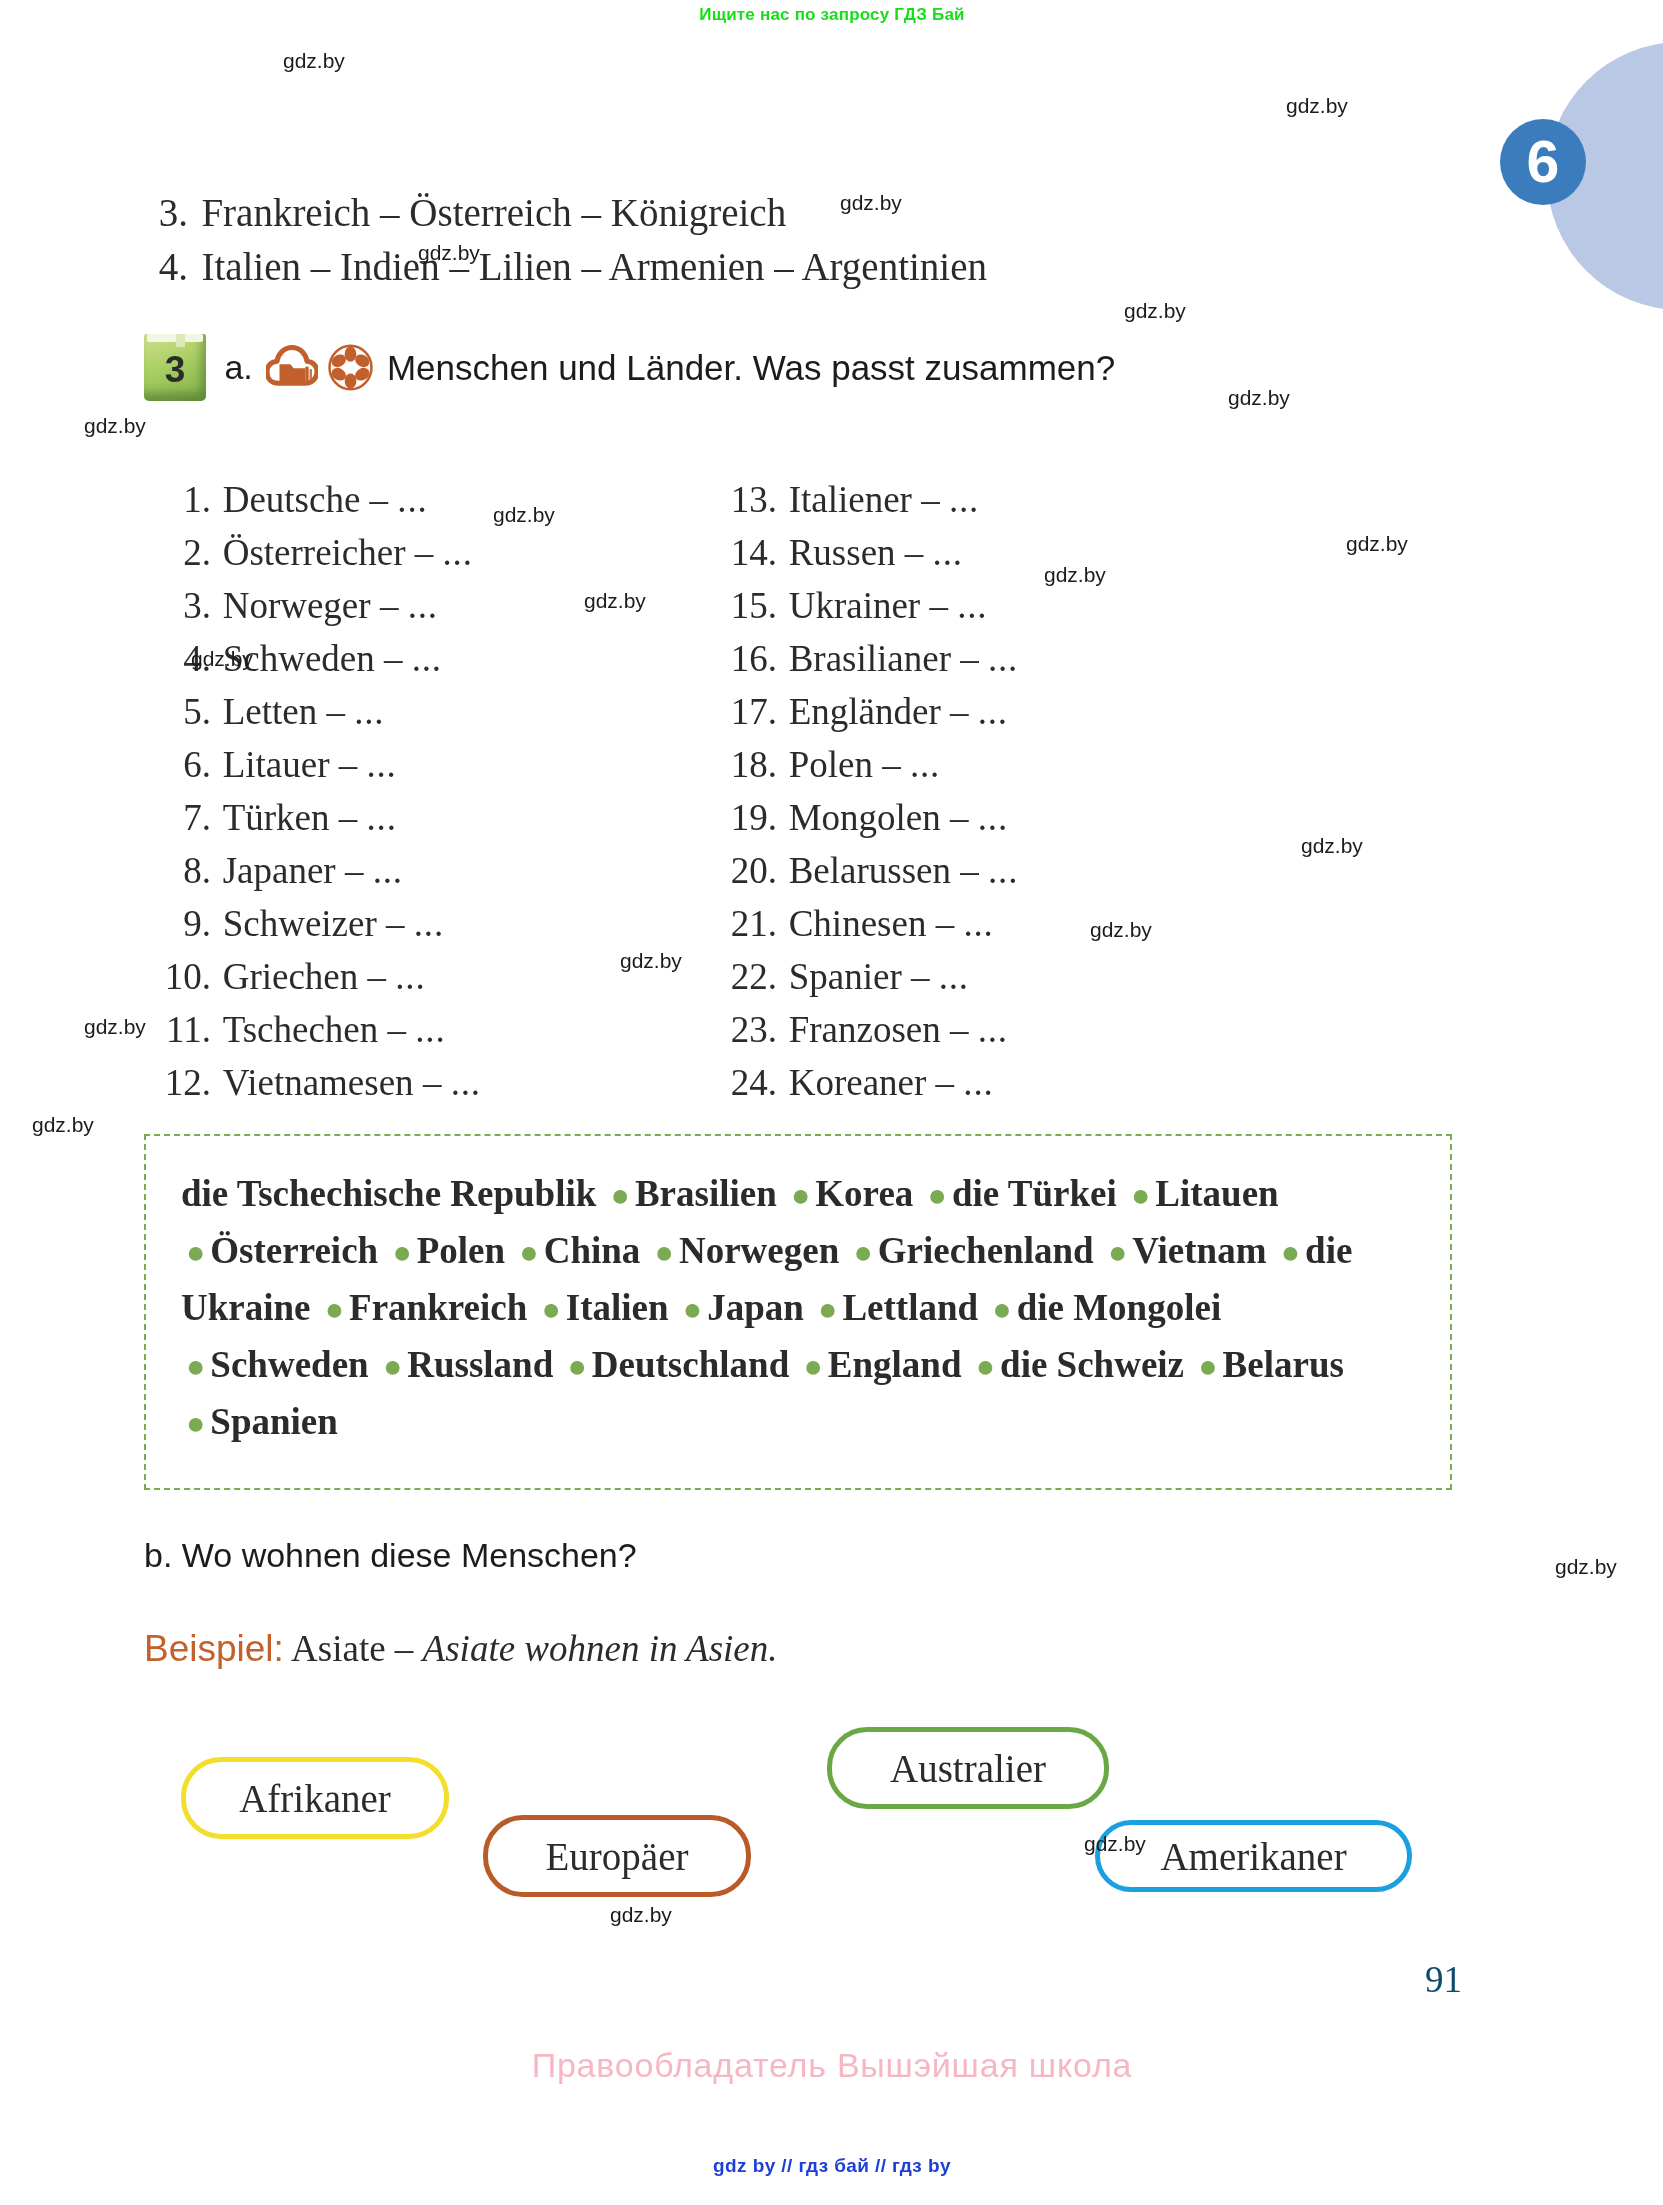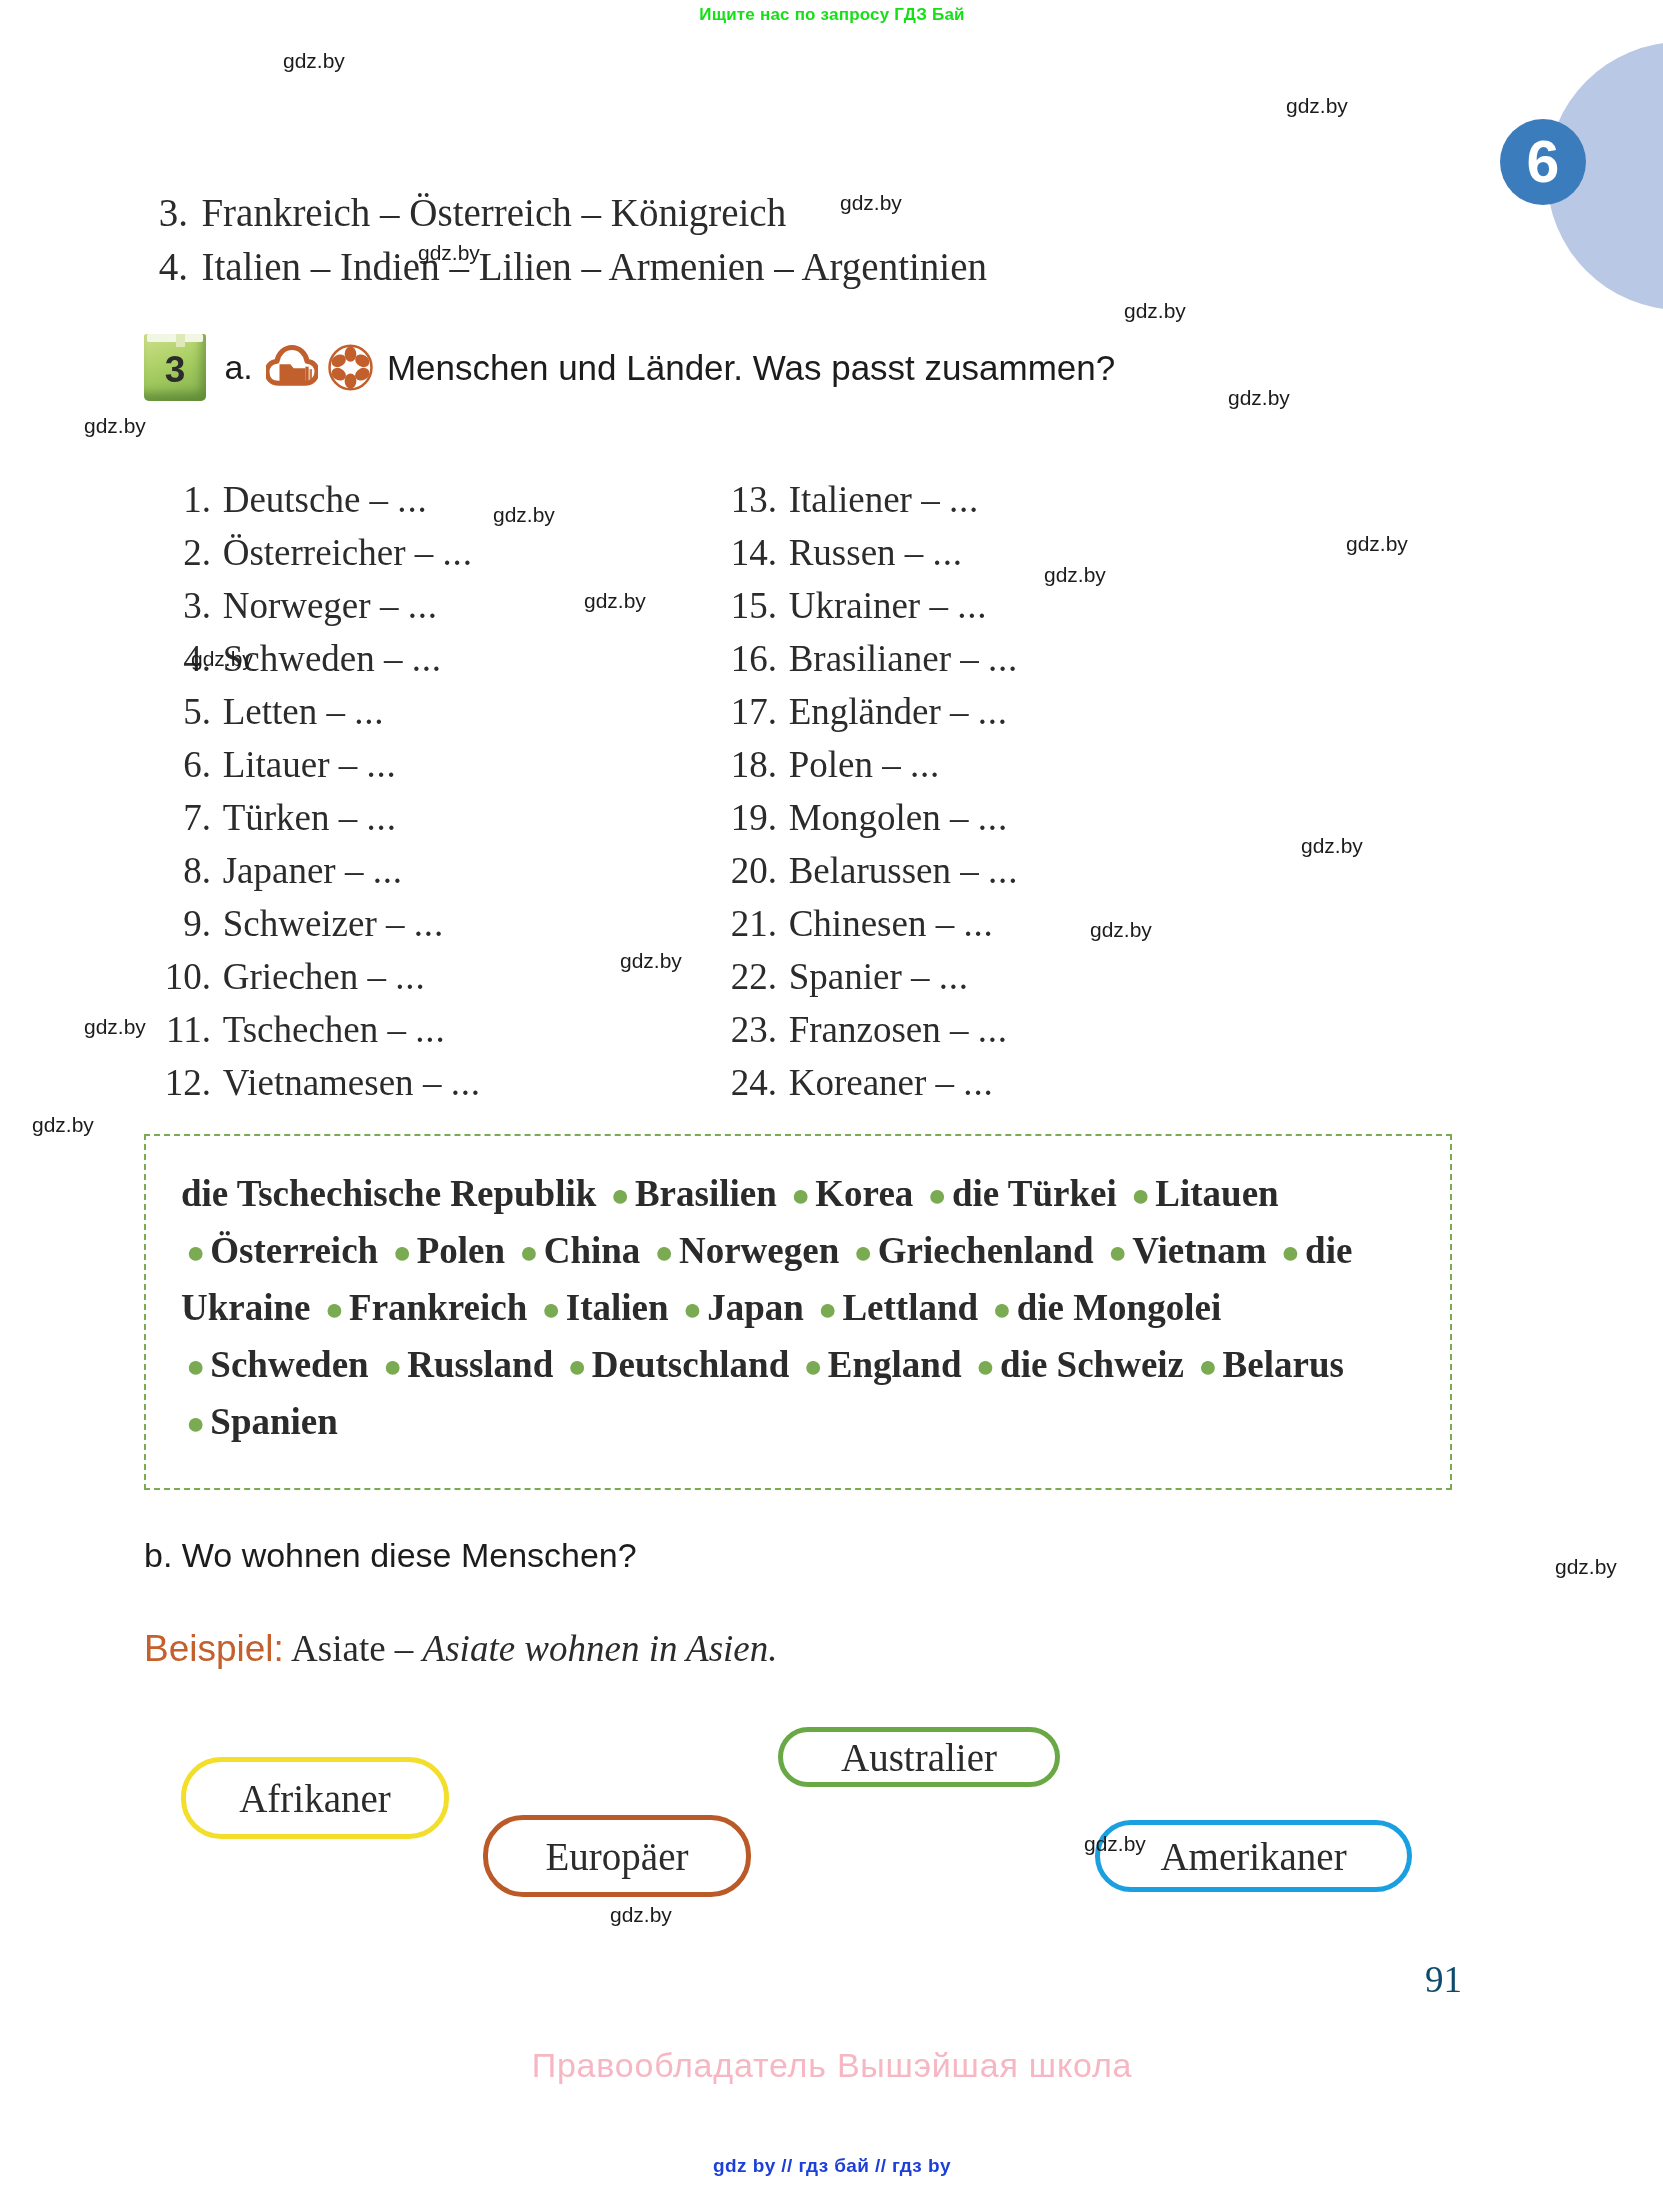--- a/index.html
+++ b/index.html
@@ -347,21 +347,21 @@
 
 <div class="part-b-title">b. Wo wohnen diese Menschen?</div>
 <div class="beispiel">
   <span class="lbl">Beispiel:</span>
   <span>Asiate –</span>
   <span class="ital">Asiate wohnen in Asien.</span>
 </div>
 
 <div id="bubbles">
     <div class="bubble" style="top: 1757px; left: 181px; width: 268px; height: 82px; border-color: rgb(243, 222, 43);">Afrikaner</div>
-    <div class="bubble" style="top: 1727px; left: 778px; width: 282px; height: 60px; border-color: rgb(106, 168, 69);">Australier</div>
+    <div class="bubble" style="top: 1727px; left: 827px; width: 282px; height: 82px; border-color: rgb(106, 168, 69);">Australier</div>
     <div class="bubble" style="top: 1815px; left: 483px; width: 268px; height: 82px; border-color: rgb(185, 90, 40);">Europäer</div>
     <div class="bubble" style="top: 1820px; left: 1095px; width: 317px; height: 72px; border-color: rgb(26, 159, 224);">Amerikaner</div>
   </div>
 
 <div class="page-number">91</div>
 <div class="copyright">Правообладатель Вышэйшая школа</div>
 <div class="bottom-links">gdz by  //  гдз бай  //  гдз by</div>
 
 <div id="watermarks">
     <div class="wm" style="top: 49px; left: 283px;">gdz.by</div>

